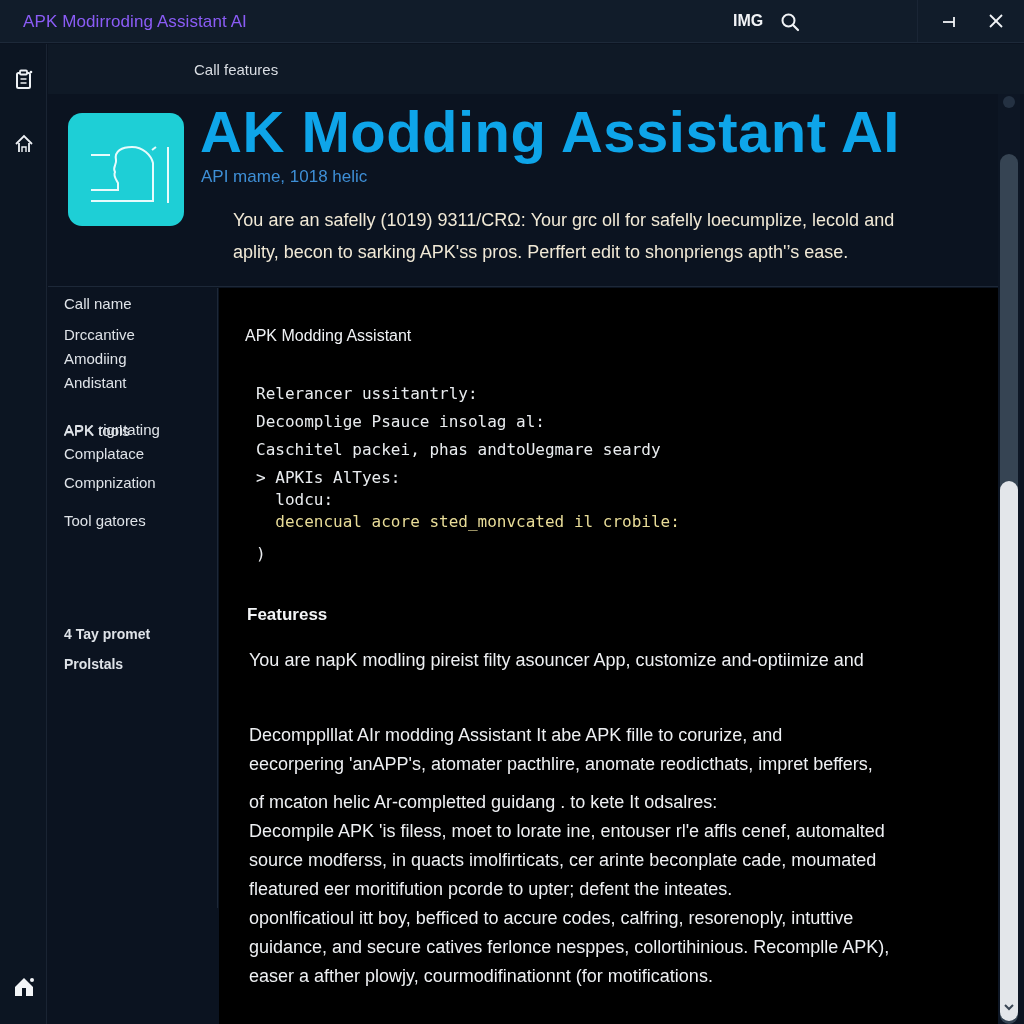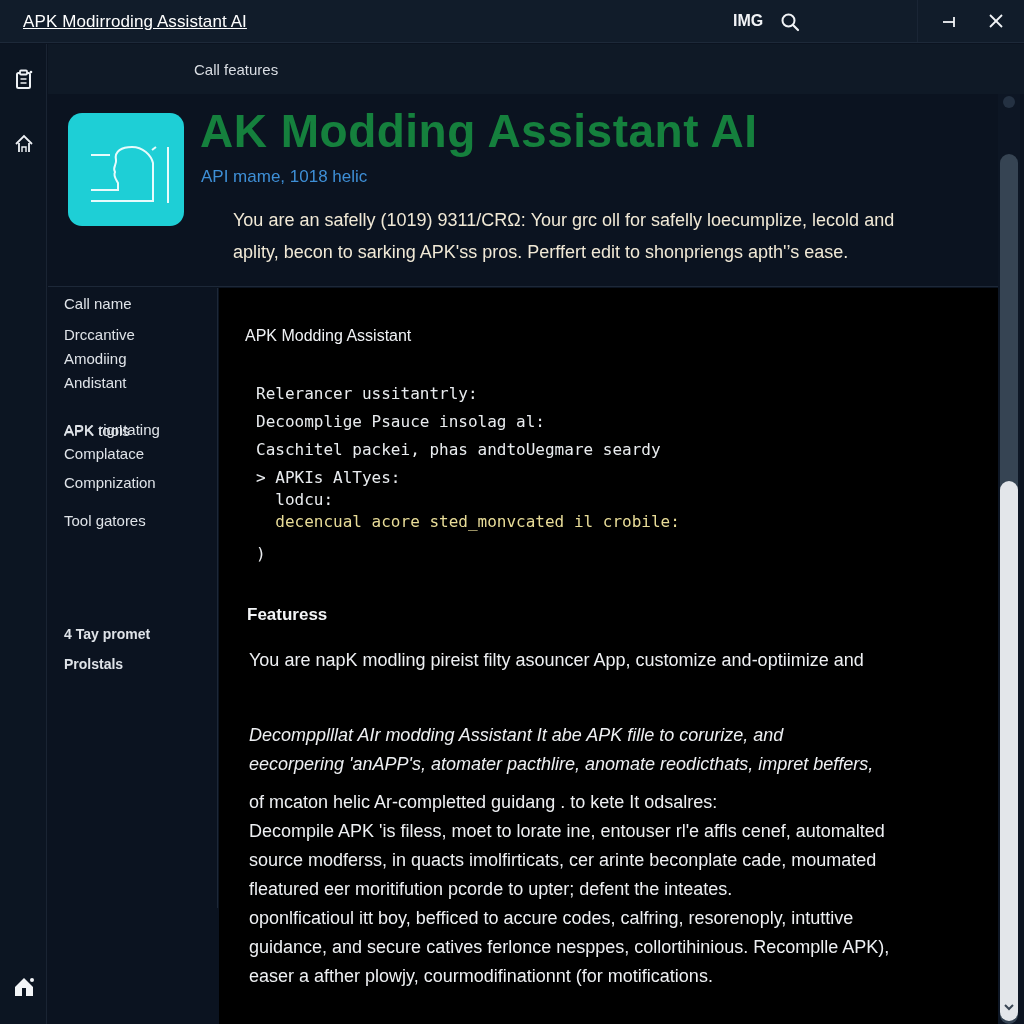--- a/index.html
+++ b/index.html
@@ -9,21 +9,21 @@
       font-family: "Liberation Sans", "DejaVu Sans", sans-serif;
       color: #e6e9ee;
     }
     .titlebar {
       position: absolute; left: 0; top: 0; width: 1024px; height: 43px;
       background: #111c2a;
       border-bottom: 1px solid #1d2939;
     }
     .app-title {
       position: absolute; left: 23px; top: 12px;
-      font-size: 17px; color: #ffffff; letter-spacing: 0.1px; text-decoration: underline;
+      font-size: 17px; color: #8b5cf6; letter-spacing: 0.1px;
     }
     .tb-img { position: absolute; left: 733px; top: 12px; font-size: 16px; color: #f2f4f7; font-weight: 600; }
     .tb-search { position: absolute; left: 780px; top: 12px; width: 20px; height: 20px; cursor: pointer; }
     .tb-divider { position: absolute; left: 917px; top: 0; width: 1px; height: 42px; background: #1a2535; }
     .tb-min { position: absolute; left: 940px; top: 12px; width: 20px; height: 20px; cursor: pointer; }
     .tb-close { position: absolute; left: 986px; top: 11px; width: 20px; height: 20px; cursor: pointer; }
 
     .icon-rail {
       position: absolute; left: 0; top: 44px; width: 47px; height: 980px;
       background: #0c1522;
@@ -40,22 +40,22 @@
     .hero {
       position: absolute; left: 48px; top: 94px; width: 950px; height: 193px;
       background: #0b1320;
       border-bottom: 1px solid #1d2838;
     }
     .app-icon {
       position: absolute; left: 20px; top: 19px; width: 116px; height: 113px;
       background: #1ecfd6; border-radius: 14px;
     }
     .hero-title {
-      position: absolute; left: 152px; top: 10px;
-      font-size: 46px; font-weight: 700; color: #15803d; letter-spacing: 0.5px;
+      position: absolute; left: 152px; top: 4px;
+      font-size: 58px; font-weight: 700; color: #0ea5e9; letter-spacing: 0.5px;
     }
     .hero-subtitle { position: absolute; left: 153px; top: 73px; font-size: 17px; color: #3e8fd6; }
     .hero-desc {
       position: absolute; left: 185px; top: 110px; width: 760px;
       font-size: 18px; line-height: 32px; color: #f1e9d6;
     }
 
     .left-panel {
       position: absolute; left: 48px; top: 288px; width: 170px; height: 620px;
       border-right: 1px solid #1d2838;
@@ -192,21 +192,21 @@
     <div class="code-line" style="top:106px;">  lodcu:</div>
     <div class="code-line yellow" style="top:128px;">  decencual acore sted_monvcated il crobile:</div>
     <div class="code-line" style="top:160px;">)</div>
   </div>
 
   <div class="features-title">Featuress</div>
 
   <div class="para" style="top:358px;">
     <div>You are napK modling pireist filty asouncer App, customize and-optiimize and</div>
   </div>
-  <div class="para" style="top:433px;font-style:italic;">
+  <div class="para" style="top:433px;">
     <div>Decompplllat AIr modding Assistant It abe APK fille to corurize, and</div>
     <div>eecorpering 'anAPP's, atomater pacthlire, anomate reodicthats, impret beffers,</div>
   </div>
   <div class="para" style="top:500px;">
     <div>of mcaton helic  Ar-completted guidang . to kete It odsalres:</div>
     <div>Decompile APK 'is filess, moet to lorate ine, entouser rl'e affls cenef, automalted</div>
     <div>source modferss, in quacts imolfirticats, cer arinte beconplate cade, moumated</div>
     <div>fleatured eer moritifution pcorde to upter; defent the inteates.</div>
     <div>oponlficatioul itt boy, befficed to accure codes, calfring, resorenoply, intuttive</div>
     <div>guidance, and secure catives ferlonce nesppes, collortihinious.  Recomplle APK),</div>

